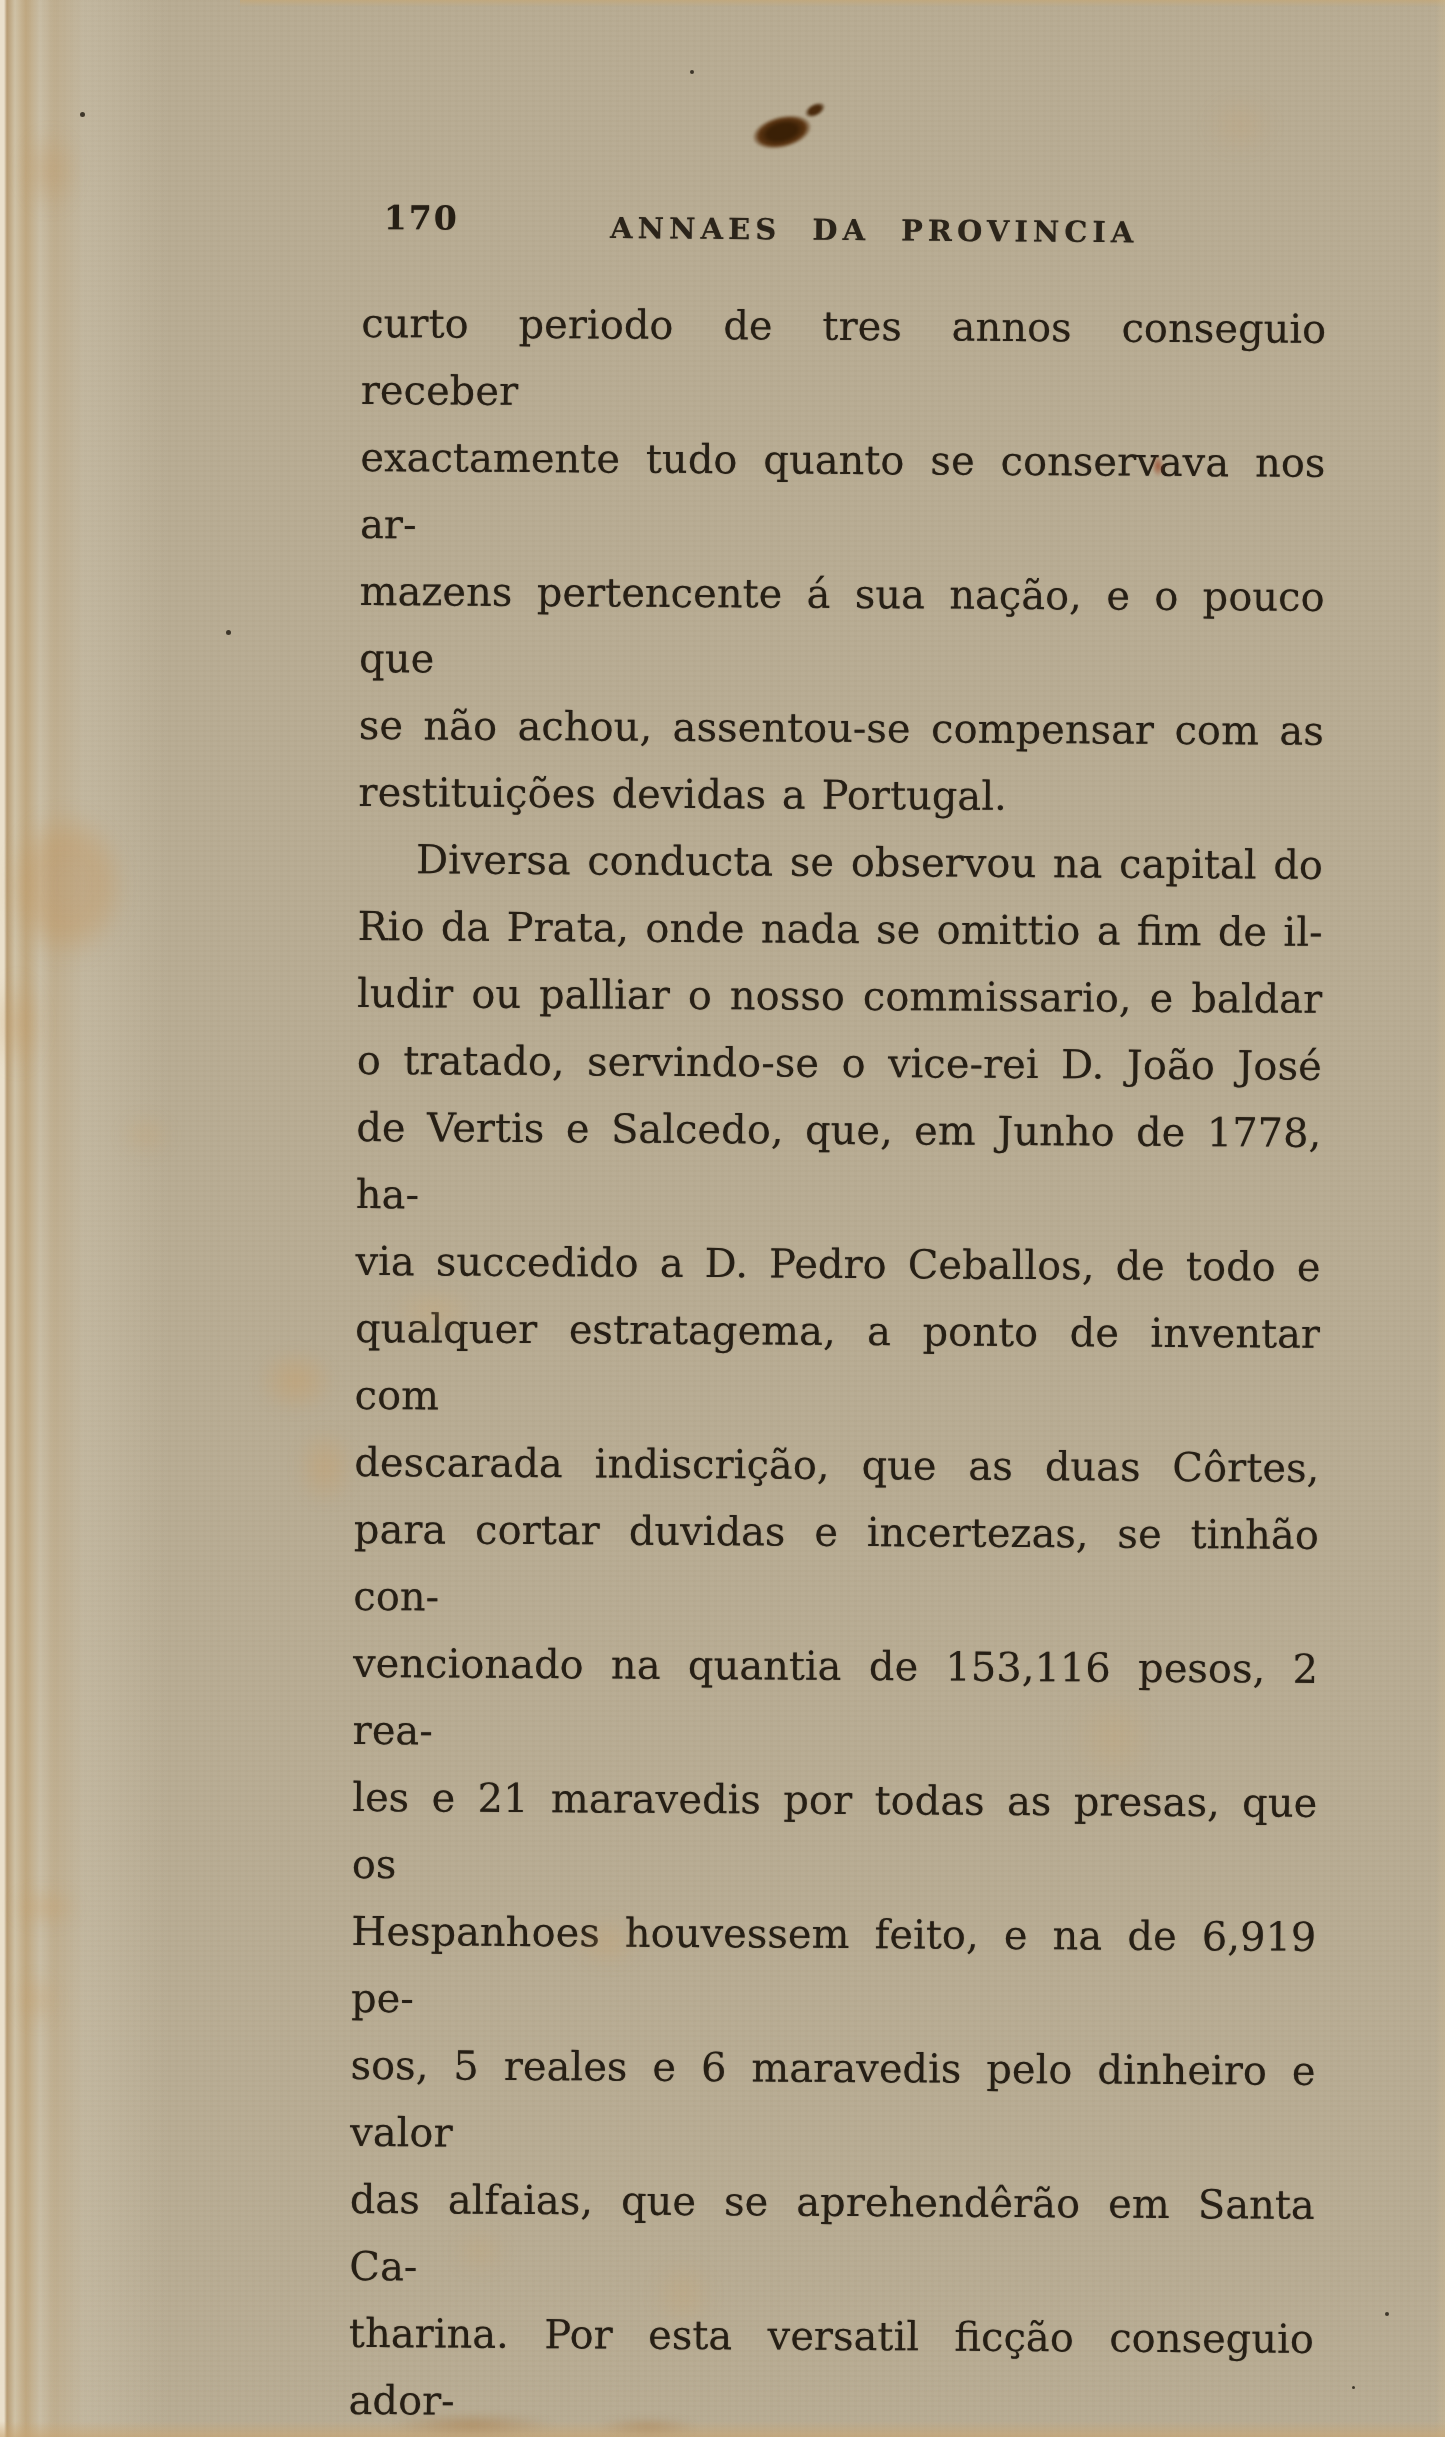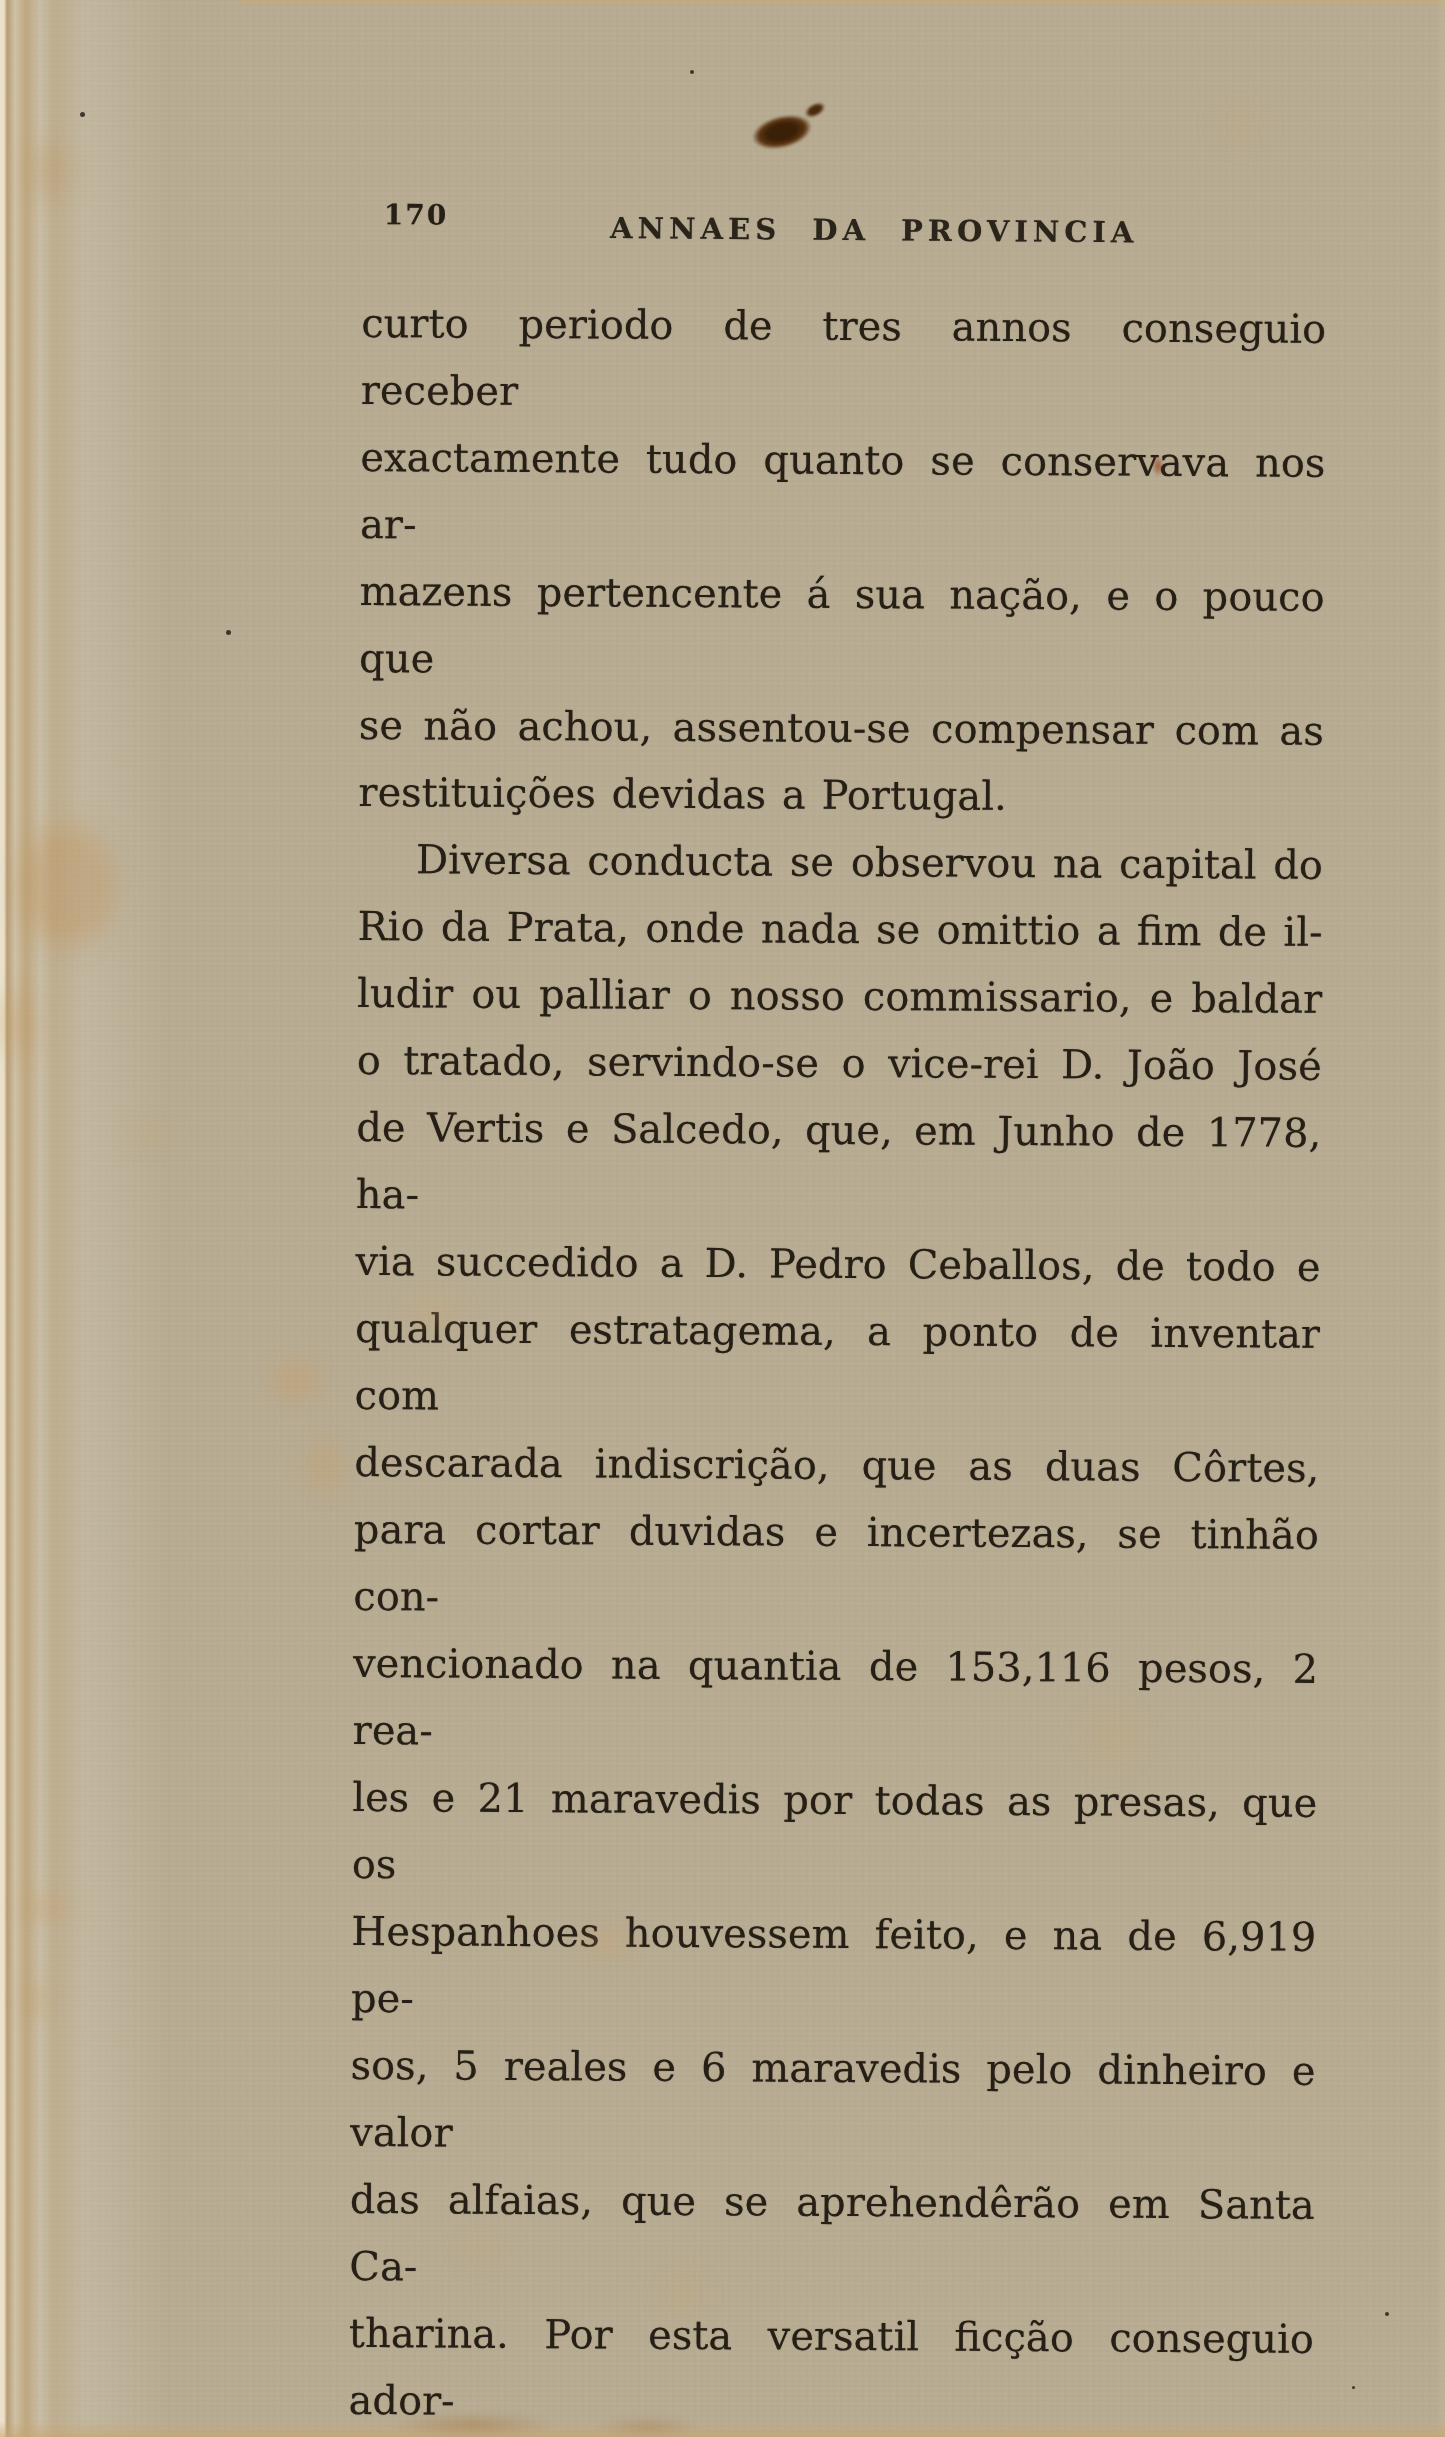--- a/index.html
+++ b/index.html
@@ -55,21 +55,21 @@
   
   .text-wrap {
     position: absolute; left: 362px; top: 198px; width: 965px;
     transform: rotate(0.35deg);
     transform-origin: 0 0;
     color: #261f15;
   }
   .header { position: relative; height: 92px; }
   .page-number {
     position: absolute; left: 22px; top: 0;
-    font-size: 28px; font-weight: 700; letter-spacing: 2px;
+    font-size: 33px; font-weight: 700; letter-spacing: 2px;
     text-shadow: 0 0 1px rgba(38,28,18,0.5);
     text-align: center;
   }
   .running-title {
     position: absolute; left: 0; right: 0; top: 12px;
     text-align: center; padding-left: 60px;
     font-size: 29px; font-weight: 700;
     letter-spacing: 5px; word-spacing: 16px;
     color: #2b241a;
     text-shadow: 0 0 1px rgba(43,36,26,0.45);

